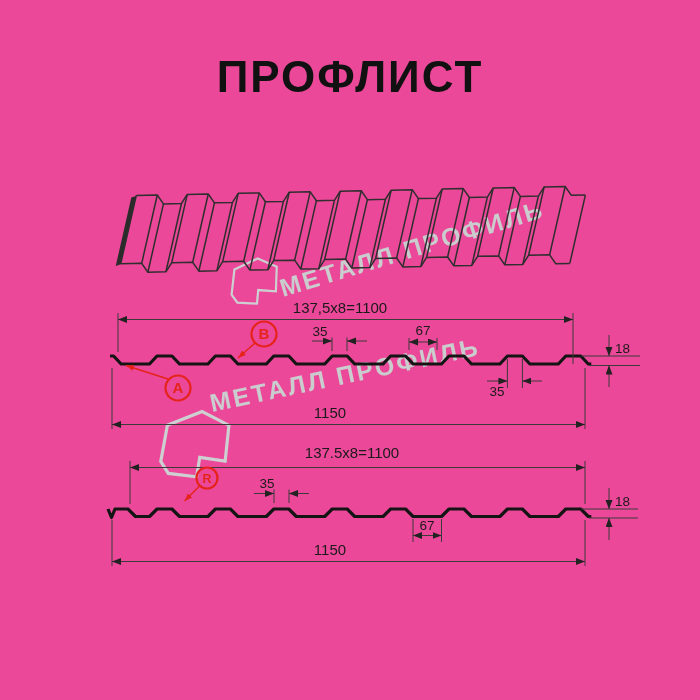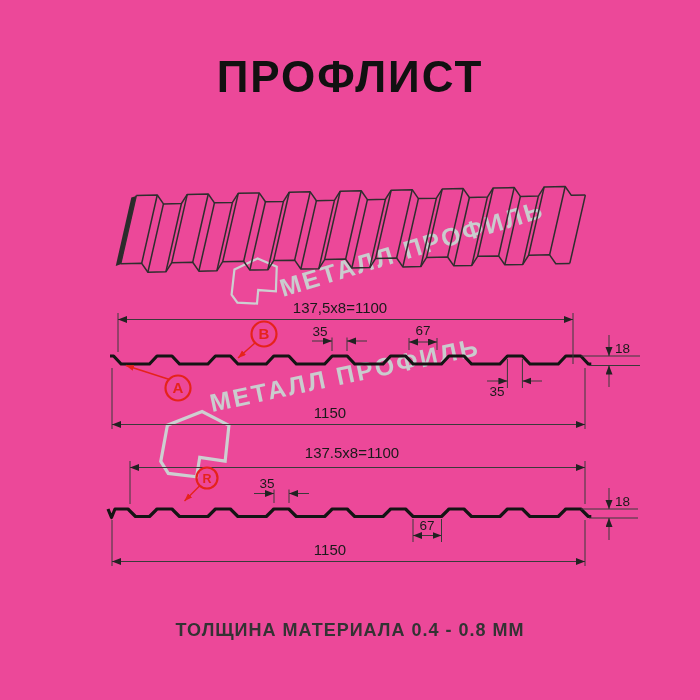--- a/index.html
+++ b/index.html
@@ -172,14 +172,13 @@
           <text x="427" y="530" class="dt" text-anchor="middle">67</text>
         </g>
         <g>
           <line x1="112" y1="520" x2="112" y2="566" class="dl"></line>
           <line x1="585" y1="520" x2="585" y2="566" class="dl"></line>
           <line x1="112" y1="561.5" x2="585" y2="561.5" class="dl" marker-start="url(#mA)" marker-end="url(#mA)"></line>
           <text x="330" y="555" class="dtm" text-anchor="middle">1150</text>
         </g>
       </g>
     </svg>
-  <div class="footer">ТОЛЩИНА МАТЕРИАЛА 0.4 - 0.8 ММ</div>
 </div>
 
 </body></html>

